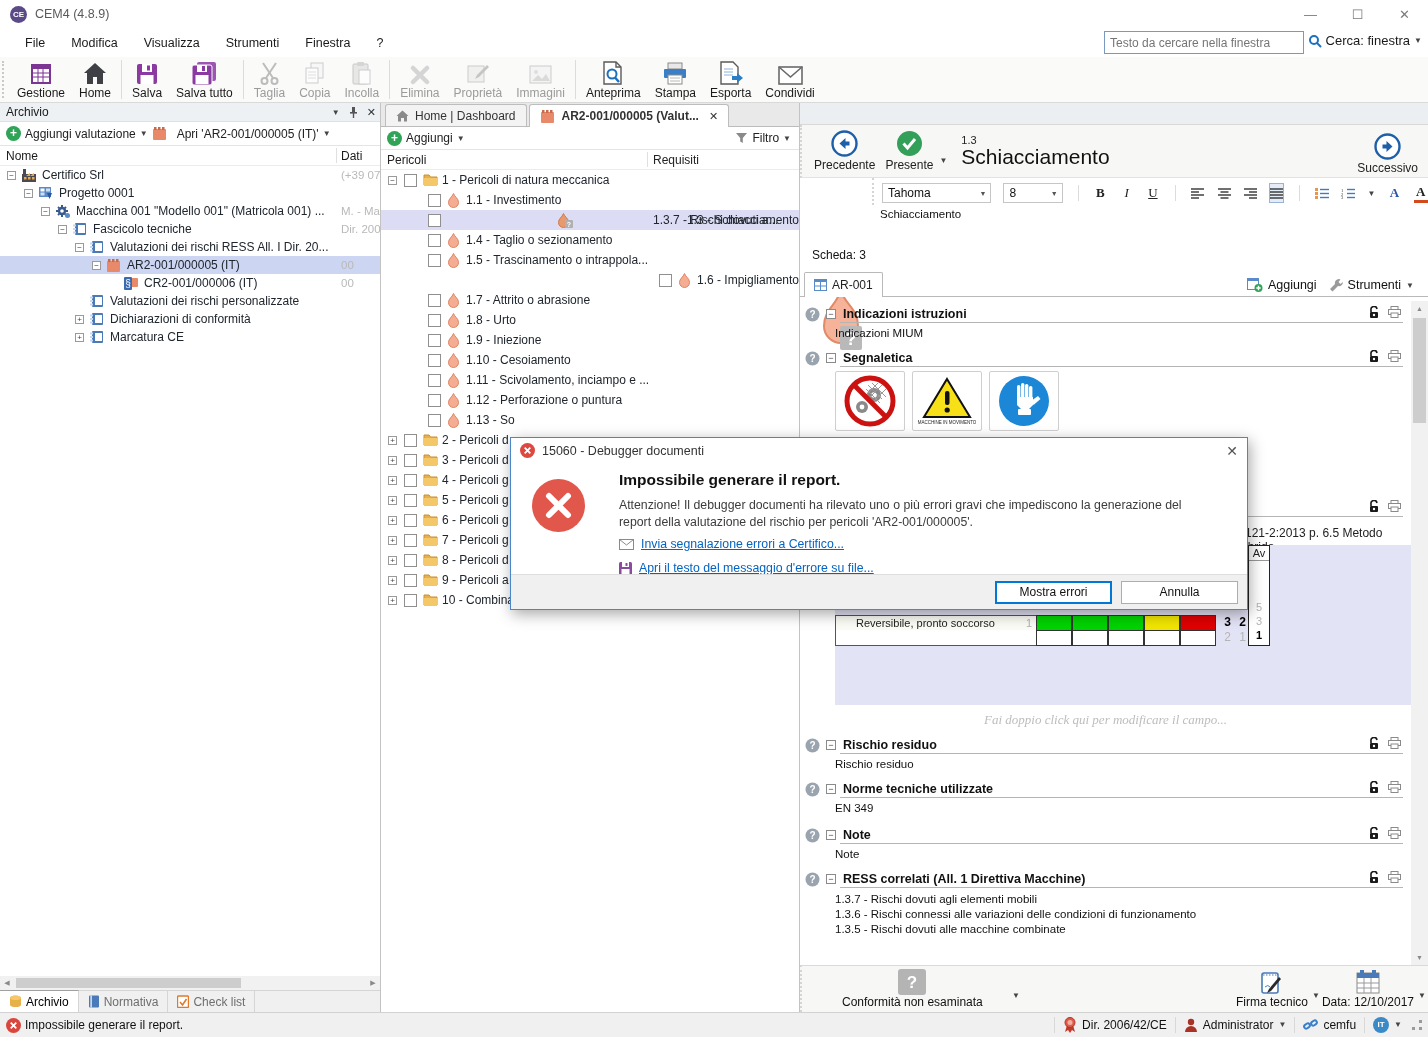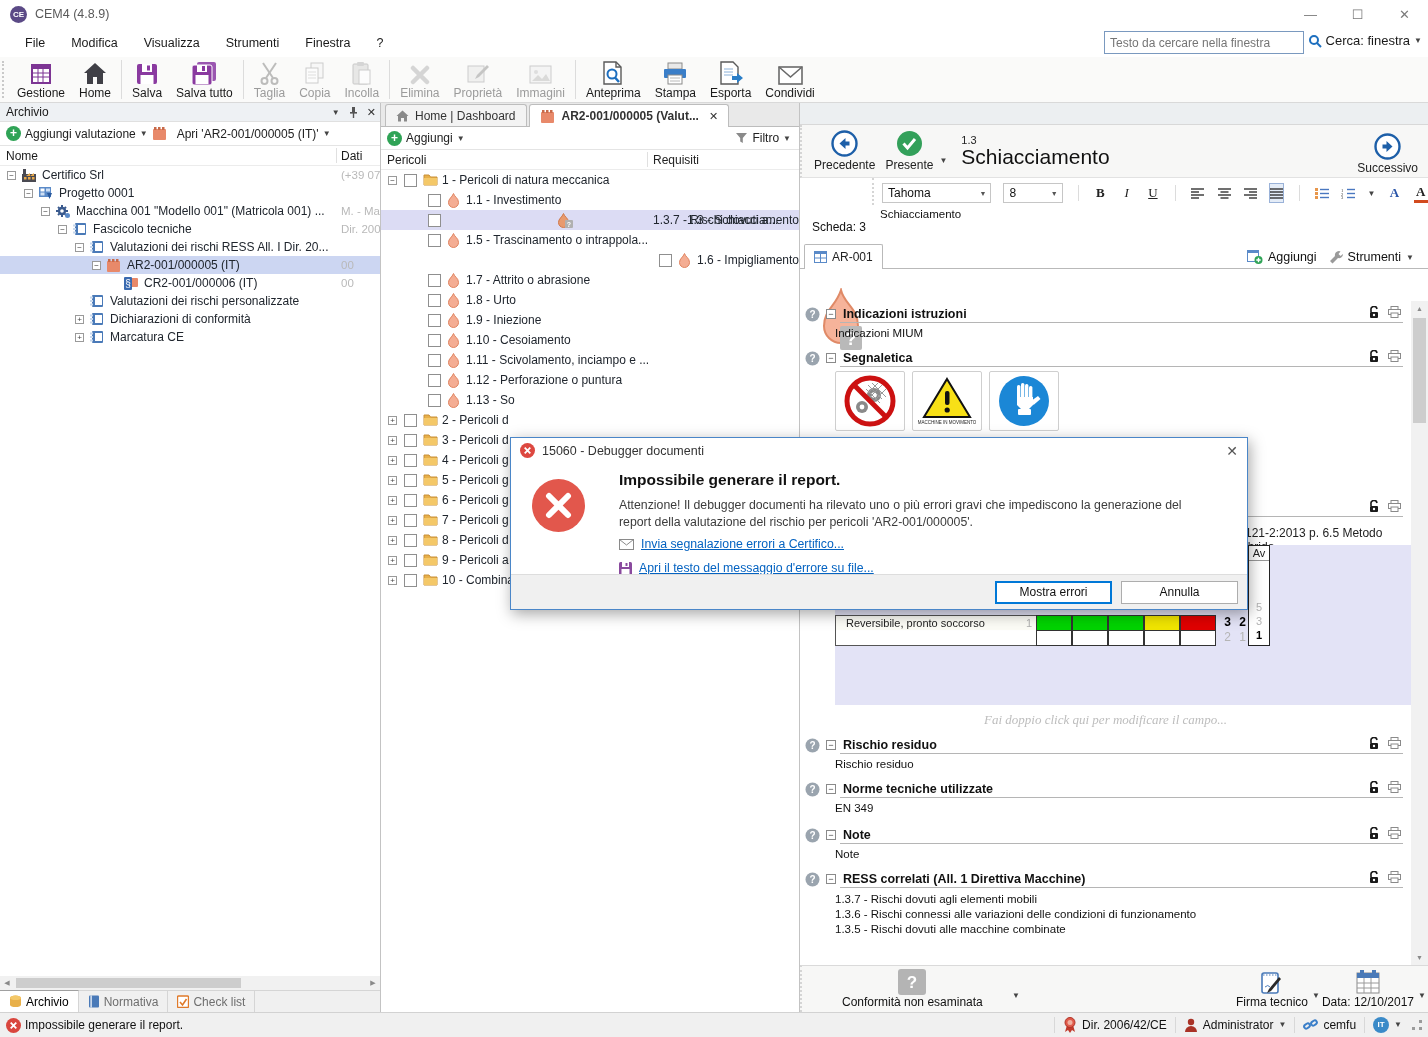--- a/index.html
+++ b/index.html
@@ -81,41 +81,41 @@
   .nav-big { font-size:21px; color:#111; margin-top:-1px; }
   .navbtn.right { position:absolute; right:10px; top:8px; margin:0; }
 
   .pr-editorbar { position:relative; height:27px; margin-left:72px; display:flex; align-items:center; gap:12px; padding-top:3px; border-left:2px dotted #d5d5d5; padding-left:8px; }
   .combo { height:20px; border:1px solid #c6c6c6; background:#fff; display:flex; align-items:center; font-size:12px; padding-left:5px; color:#111; }
   .combo .ca { margin-left:auto; font-size:7px; color:#555; padding:0 4px; }
   .fmtbtn { width:21px; height:20px; display:flex; align-items:center; justify-content:center; font-family:"Liberation Serif",serif; font-size:13px; color:#222; }
   .fmtbtn.active { border:1px solid #9ab2d8; background:#e4ecf7; }
   .flame-big { position:absolute; left:14px; top:185px; width:54px; height:70px; }
   .editor-text { margin-left:80px; font-size:11.5px; color:#111; margin-top:3px; }
-  .scheda { margin-left:12px; font-size:12px; color:#111; }
+  .scheda { margin-left:12px; margin-top:28px; font-size:12px; color:#111; }
   .pr-tabrow { margin-top:9px; height:26px; border-bottom:1px solid #b9b9b9; display:flex; align-items:flex-end; padding-left:4px; position:relative; }
   .ar-tab { height:25px; display:flex; align-items:center; gap:5px; padding:0 9px; border:1px solid #b9b9b9; border-bottom:none; background:#fff; font-size:12px; margin-bottom:-1px; border-radius:2px 2px 0 0; }
   .tab-actions { position:absolute; right:14px; bottom:4px; display:flex; align-items:center; gap:12px; font-size:12.5px; color:#111; }
   .tab-actions .act { display:flex; align-items:center; gap:5px; }
 
   .pr-content { position:absolute; left:0; right:17px; top:198px; bottom:47px; overflow:hidden; }
   .sec-hdr { position:relative; height:18px; display:flex; align-items:center; padding-left:5px; }
   .sec-hdr .title { font-weight:bold; font-size:12.5px; color:#111; margin-left:7px; }
   .sec-hdr .rule { position:absolute; left:40px; right:8px; bottom:0; border-bottom:1px solid #b5b5b5; }
   .sec-hdr .ricons { position:absolute; right:10px; top:1px; display:flex; gap:8px; }
   .minus-box { width:10px; height:10px; border:1px solid #8a8a8a; font-size:9px; line-height:8px; text-align:center; color:#444; margin-left:6px; background:#fff; }
   .sec-content { margin:4px 0 10px 35px; font-size:11.5px; color:#111; }
   .signs-row { display:flex; gap:7px; margin:4px 0 0 35px; height:62px; }
   .sign-box { width:70px; height:60px; border:1px solid #cfcfcf; border-radius:2px; background:#fff; display:flex; flex-direction:column; align-items:center; justify-content:center; }
   .hidden-hdr { margin-top:66px; }
   .fragment-line { position:relative; height:16px; margin-top:9px; }
   .fragment-line span { position:absolute; left:445px; font-size:12px; color:#222; }
   .lavender { position:relative; margin:3px 0 0 35px; width:586px; height:160px; background:#e3e3f6; }
   .mx-row { position:absolute; left:0; top:70px; height:31px; width:420px; }
-  .mx-label { position:absolute; left:0; top:0; width:201px; height:16px; background:#fcfcf6; border:1px solid #555; border-right:none; font-size:11px; color:#222; padding:1px 10px; }
+  .mx-label { position:absolute; left:0; top:0; width:201px; height:16px; background:#fcfcf6; border:1px solid #555; border-right:none; font-size:11px; color:#222; padding:1px 20px; }
   .mx-label .idx { position:absolute; right:4px; color:#b0b0b0; }
   .mx-under { position:absolute; left:0; top:15px; width:201px; height:16px; background:#fff; border:1px solid #555; border-top:none; border-right:none; }
   .mx-cell { position:absolute; top:0; width:36px; height:16px; border:1px solid #333; }
   .mx-cell2 { position:absolute; top:15px; width:36px; height:16px; border:1px solid #333; background:#fff; }
   .mx-n { position:absolute; width:17px; text-align:center; font-size:12px; }
   .av-box { position:absolute; left:413px; top:0; width:22px; height:101px; background:#fff; border:1px solid #222; font-size:11px; }
   .av-box .hd { text-align:center; border-bottom:1px solid #999; padding:1px 0; color:#222; }
   .av-val { text-align:center; color:#b5b5b5; height:14px; }
   .av-val.b { color:#000; font-weight:bold; }
   .hint { text-align:center; font-style:italic; color:#bdbdbd; font-size:13px; margin-top:7px; font-family:"Liberation Serif",serif; }
@@ -651,20 +651,29 @@
         <span class="cb"></span>
         <span class="ficon">
           <svg width="17" height="15" viewBox="0 0 17 15">
             <path d="M6.5 0.5 C7.5 4 11.5 5 11.5 9.5 a5 5 0 0 1 -10 0 C1.5 5.5 5 4.5 6.5 0.5 Z" fill="#e89a6f" stroke="#d0784a" stroke-width="1"></path>
             <rect x="8" y="7" width="8" height="8" rx="1" fill="#b0b0b0"></rect>
             <text x="12" y="13.5" font-size="7" fill="#fff" text-anchor="middle" font-weight="bold">?</text>
           </svg>
         </span>
         <span class="lbl">1.3 - Schiacciamento</span>
         <span class="req">1.3.7 - Rischi dovuti a...</span>
+      </div>
+      <div class="prow" style="padding-left: 47px;">
+        <span class="cb"></span>
+        <span class="ficon">
+          <svg width="13" height="15" viewBox="0 0 13 15">
+            <path d="M6.5 0.5 C7.5 4 11.5 5 11.5 9.5 a5 5 0 0 1 -10 0 C1.5 5.5 5 4.5 6.5 0.5 Z" fill="#f4ad93" stroke="#e0835f" stroke-width="1"></path>
+          </svg>
+        </span>
+        <span class="lbl">1.4 - Taglio o sezionamento</span>
       </div>
       <div class="prow" style="padding-left: 47px;">
         <span class="cb"></span>
         <span class="ficon">
           <svg width="13" height="15" viewBox="0 0 13 15">
             <path d="M6.5 0.5 C7.5 4 11.5 5 11.5 9.5 a5 5 0 0 1 -10 0 C1.5 5.5 5 4.5 6.5 0.5 Z" fill="#f4ad93" stroke="#e0835f" stroke-width="1"></path>
           </svg>
         </span>
         <span class="lbl">1.5 - Trascinamento o intrappola...</span>
       </div>

